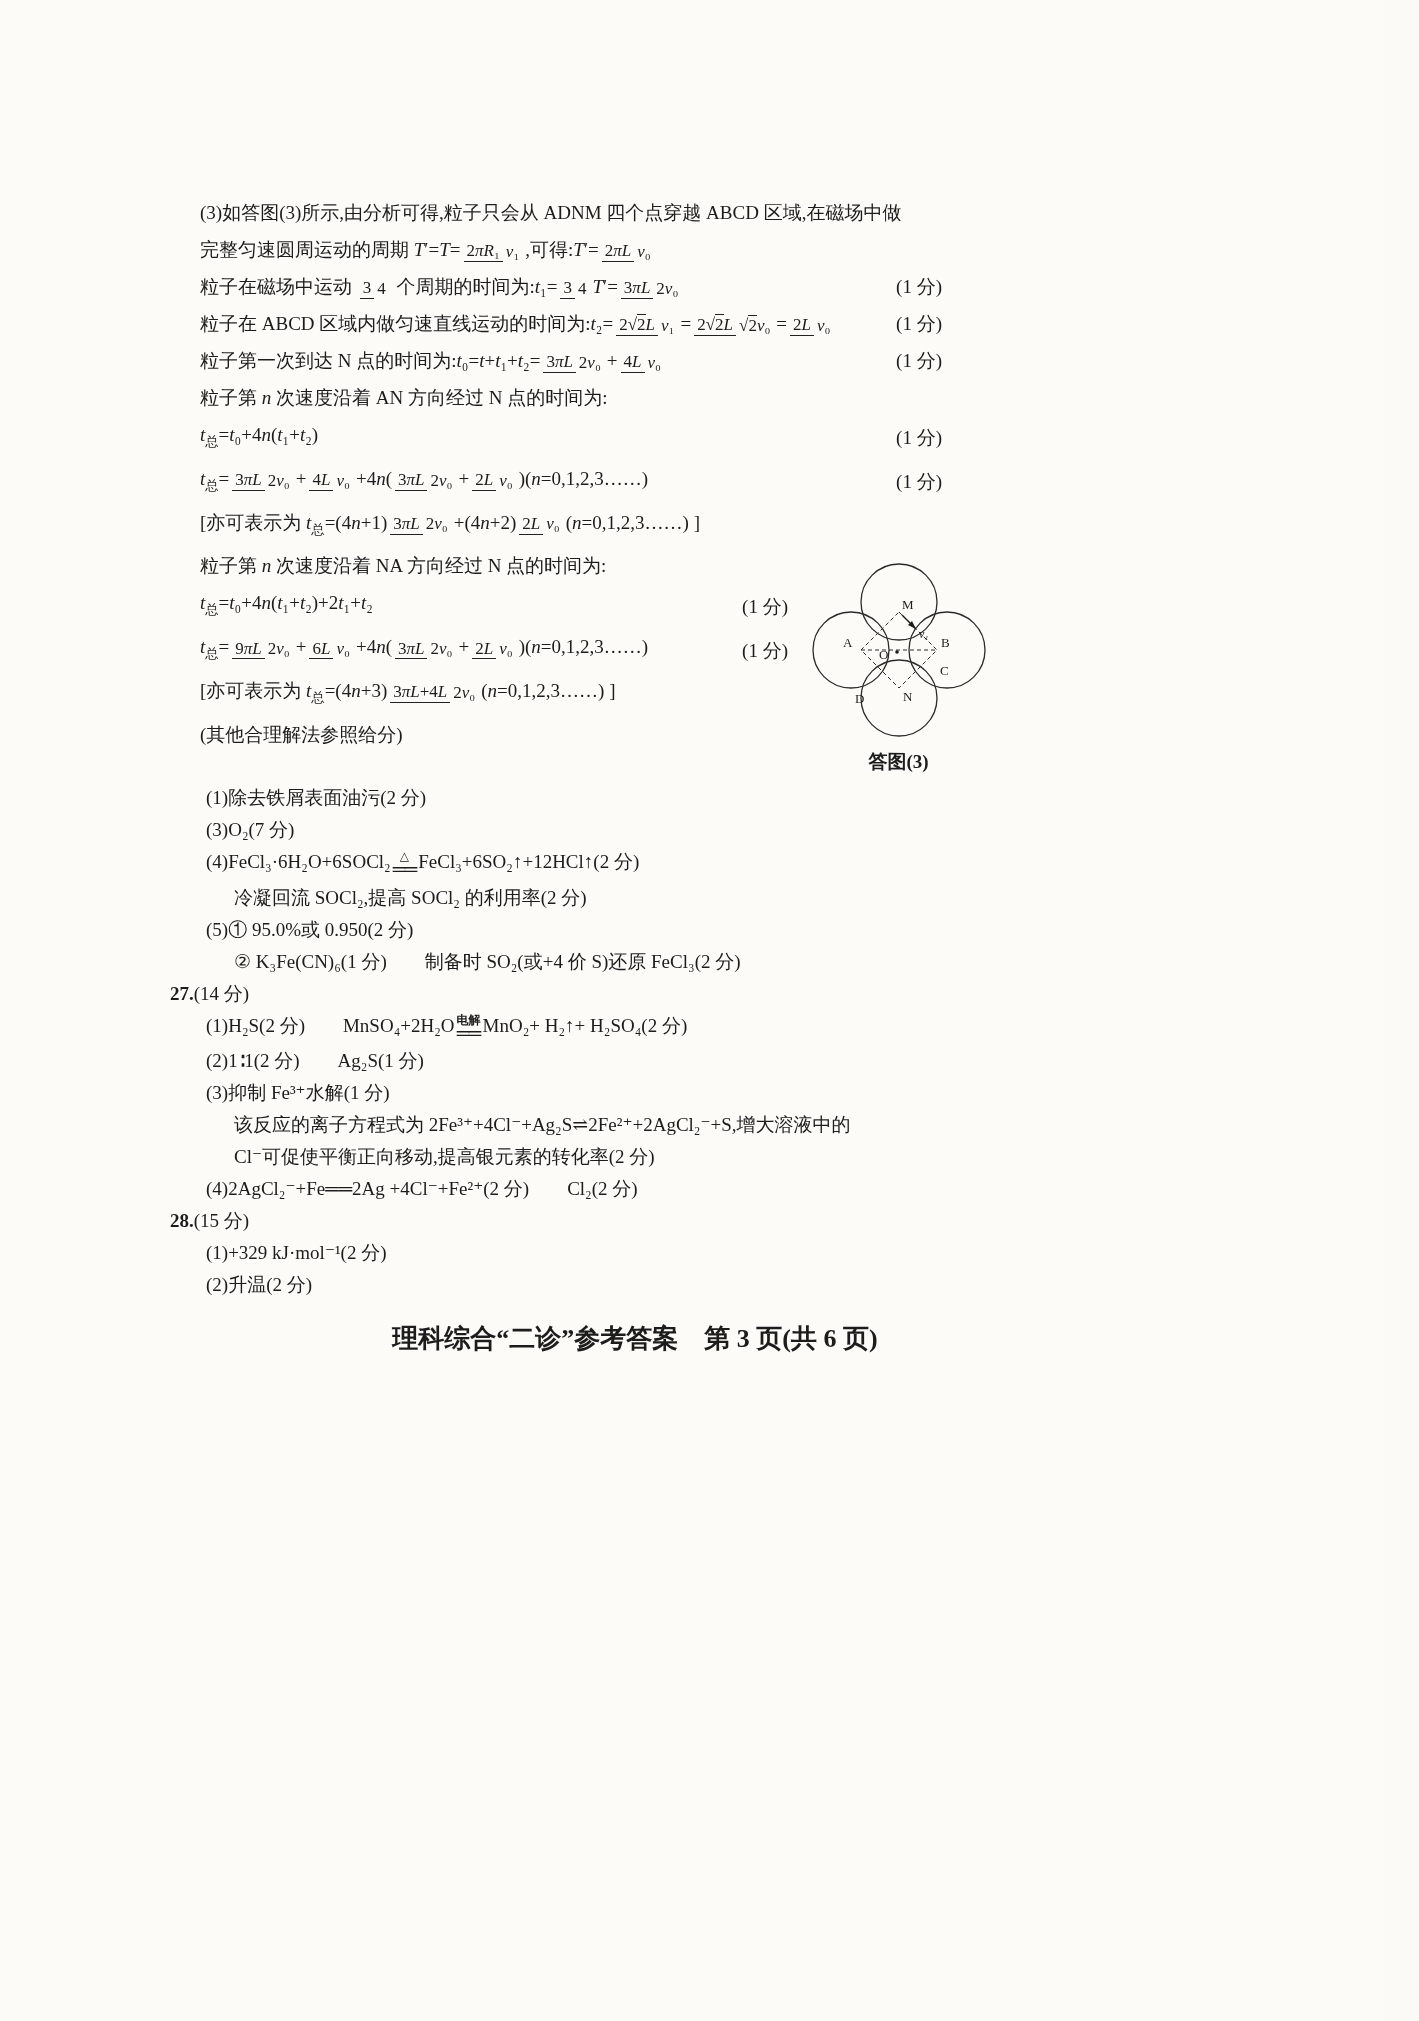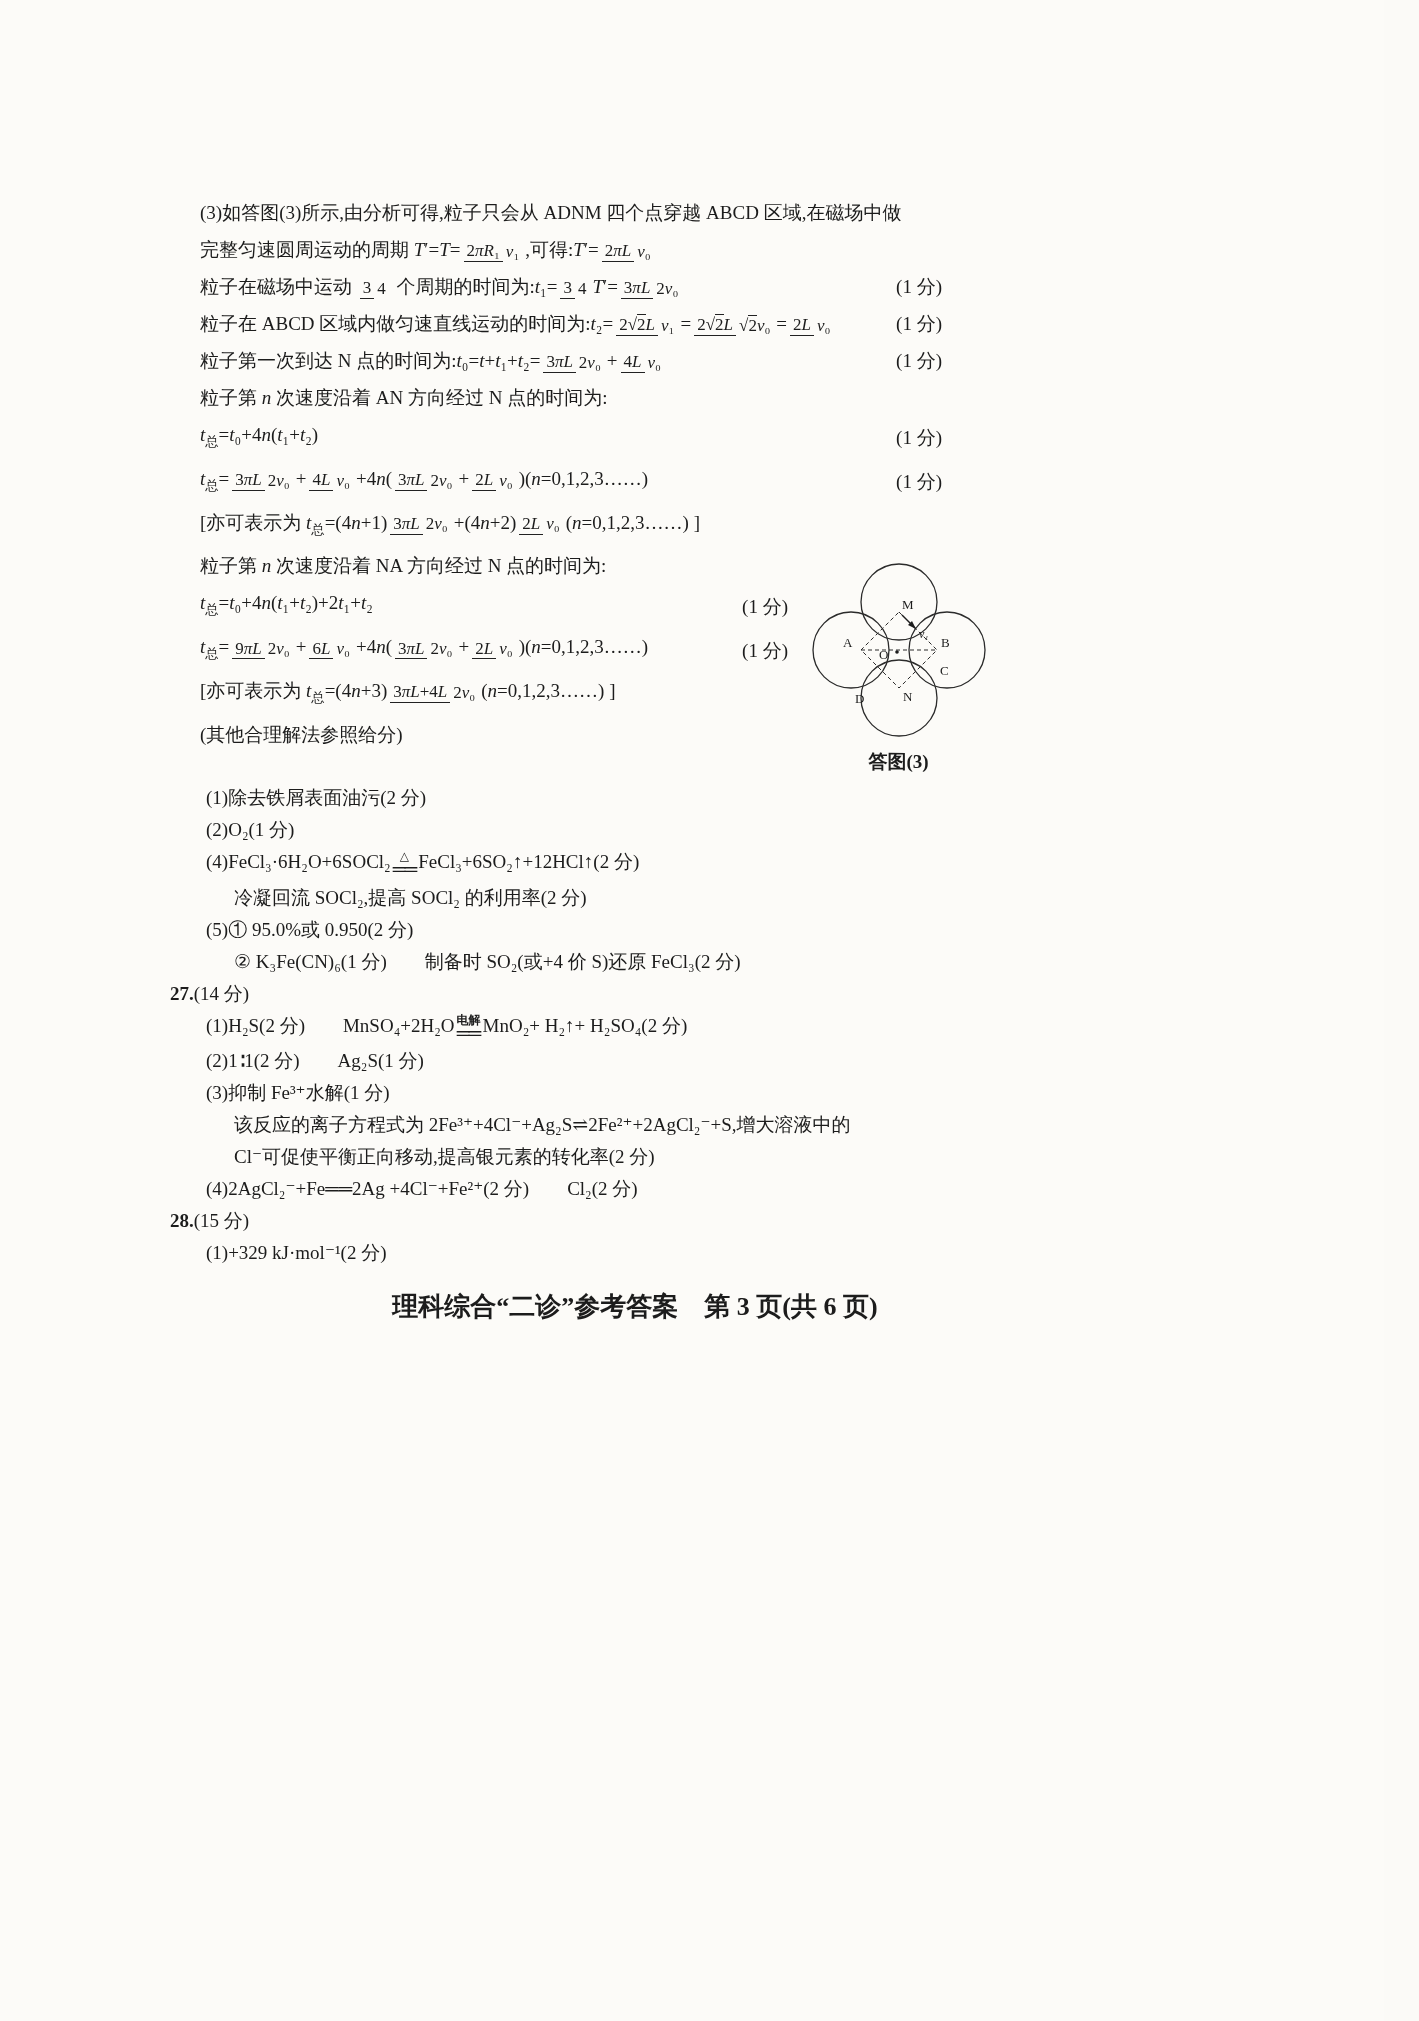--- a/index.html
+++ b/index.html
@@ -230,21 +230,21 @@
         </svg>
         <div class="figcap">答图(3)</div>
       </div>
     </div>
 
     <div class="chem">
         <div class="line a1">
           <span class="ltext">(1)除去铁屑表面油污(2 分)</span>
         </div>
         <div class="line a1">
-          <span class="ltext">(2)O₂(1 分)</span>
+          <span class="ltext">(3)O₂(7 分)</span>
         </div>
         <div class="line a1">
           <span class="ltext">(4)FeCl₃·6H₂O+6SOCl₂<span class="rxn">
               <span class="cond">△</span>
               <span class="dline">══</span>
             </span>FeCl₃+6SO₂↑+12HCl↑(2 分)</span>
         </div>
         <div class="line a2">
           <span class="ltext">冷凝回流 SOCl₂,提高 SOCl₂ 的利用率(2 分)</span>
         </div>
@@ -277,17 +277,20 @@
         </div>
         <div class="line a1">
           <span class="ltext">(4)2AgCl₂⁻+Fe══2Ag +4Cl⁻+Fe²⁺(2 分)　　Cl₂(2 分)</span>
         </div>
         <div class="line qhead">
           <span class="ltext"><b>28.</b>(15 分)</span>
         </div>
         <div class="line a1">
           <span class="ltext">(1)+329 kJ·mol⁻¹(2 分)</span>
         </div>
+        <div class="line a1">
+          <span class="ltext">(2)升温(2 分)</span>
+        </div>
       </div>
 
     <div class="footer">理科综合“二诊”参考答案　第 3 页(共 6 页)</div>
   </div>
 </div>
 
 </body></html>

